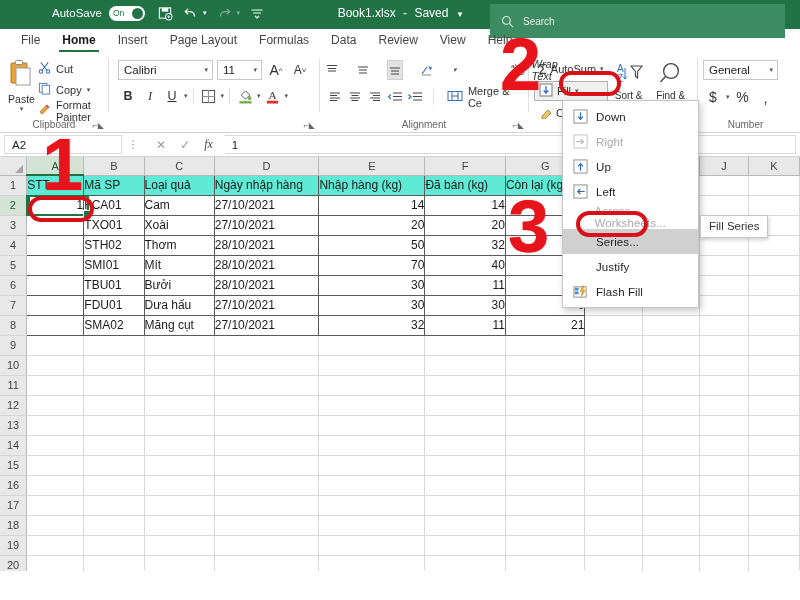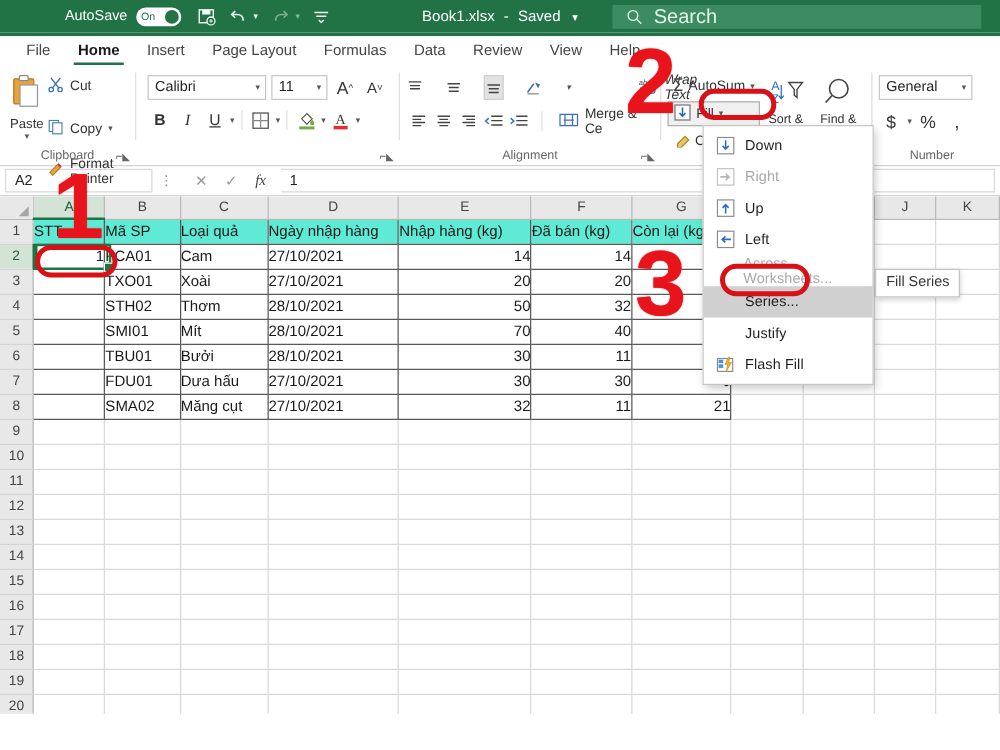--- a/index.html
+++ b/index.html
@@ -40,24 +40,24 @@
   .qat { display: flex; align-items: center; margin-left: 13px; gap: 10px; }
   .qat-btn { cursor: default; opacity: 0.95; display:flex; align-items:center; }
   .qat-btn.dim { opacity: 0.42; }
   .doc-title {
     position: absolute; left: 0; right: 0; text-align: center;
     font-size: 12px; pointer-events: none;
   }
   .doc-title span { margin: 0 2px; }
   .searchbar {
     position: absolute; left: 490px; top: 4px;
-    width: 295px; height: 19px;
+    width: 295px; height: 34px;
     background: #3d8b61;
     display: flex; align-items: center;
-    font-size: 16px; color: #e6f2ea;
+    font-size: 10px; color: #e6f2ea;
   }
   .searchbar .s-icon { margin: 0 9px 0 11px; display:flex; }
   .green-underline {
     height: 3px; background: #217346; width: 100%;
   }
 
   
   .tabs {
     height: 23px; background: #ffffff;
     display: flex; align-items: center;
@@ -92,21 +92,21 @@
     font-size: 9px; color: #666; line-height: 1;
   }
 
   
   .clip-wrap { display: flex; }
   .paste-btn {
     width: 46px; display: flex; flex-direction: column;
     align-items: center; padding-top: 4px; cursor: default;
   }
   .paste-btn .lbl { font-size: 10.5px; margin-top: 1px; color: #333; }
-  .clip-items { display: flex; flex-direction: column; justify-content: flex-end; padding-top: 5px; gap: 17px; }
+  .clip-items { display: flex; flex-direction: column; justify-content: flex-end; padding-top: 5px; gap: 4px; }
   .clip-item {
     display: flex; align-items: center; gap: 5px;
     font-size: 11px; color: #333; height: 17px; cursor: default;
   }
   .caret { font-size: 7px; color: #555; }
 
   
   .font-row1 { display: flex; align-items: flex-start; gap: 4px; padding: 5px 0 0 4px; }
   .font-row2 { display: flex; align-items: center; gap: 2px; padding: 6px 0 0 4px; }
   .fname-box {

